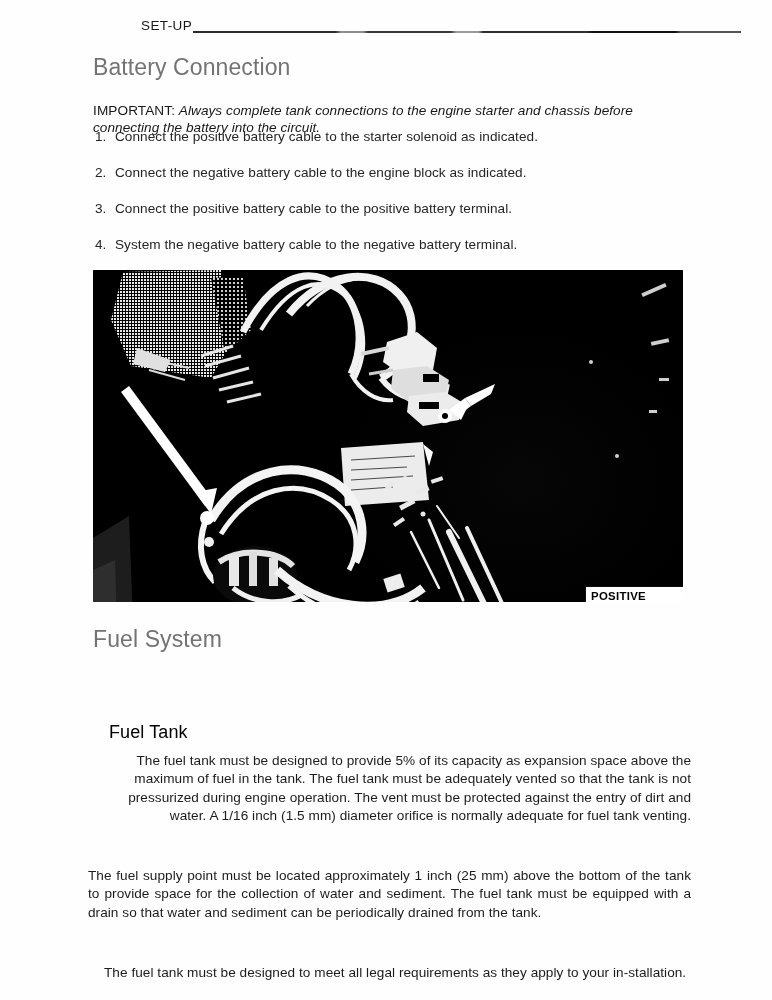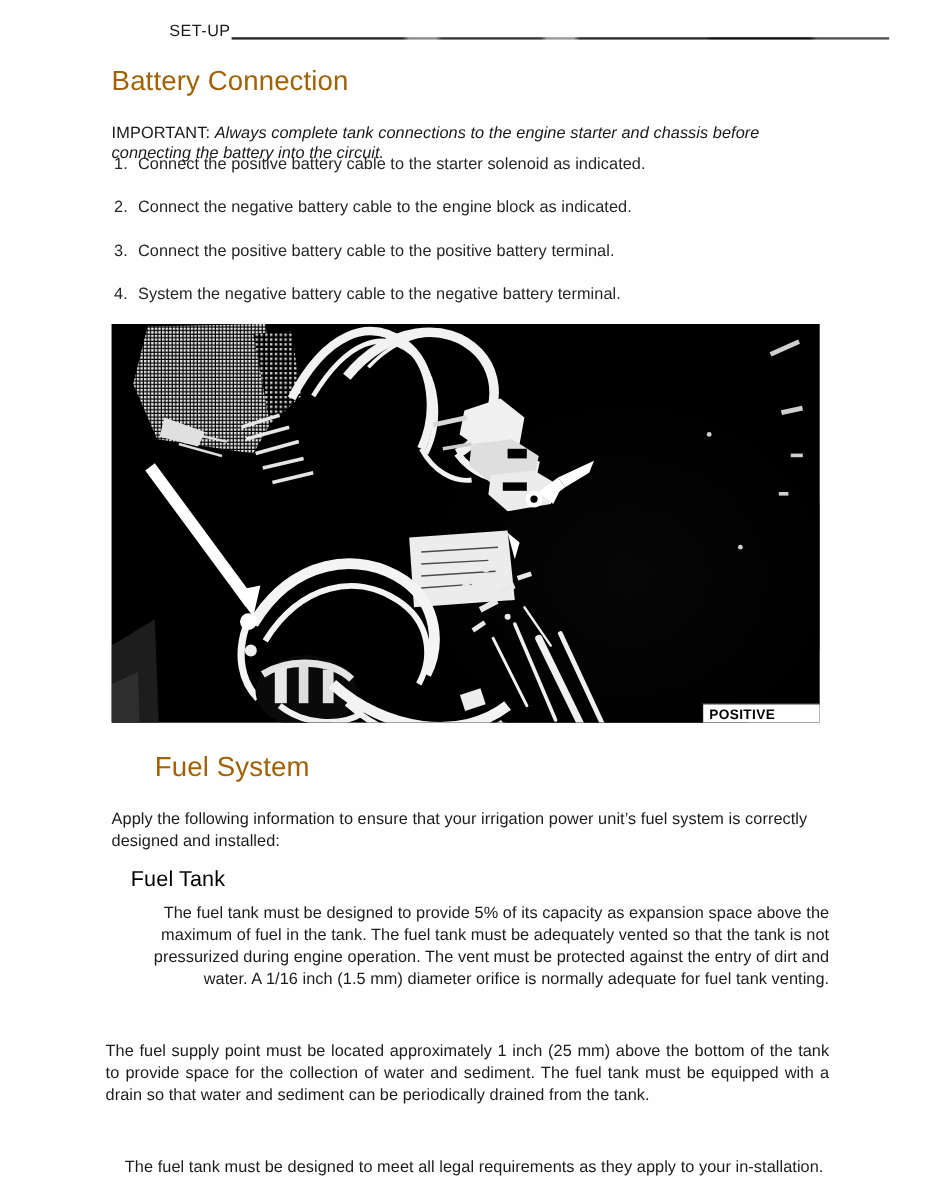--- a/index.html
+++ b/index.html
@@ -56,33 +56,33 @@
         #555 89%, #555 100%);
   }
 
   
   h1.sect-title {
     position: absolute;
     margin: 0;
     font-size: 23px;
     font-weight: normal;
     letter-spacing: 0.1px;
-    color: #a16207;
+    color: #737373;
   }
   h2.sub-title {
     position: absolute;
     margin: 16px;
     font-size: 18px;
     font-weight: normal;
     letter-spacing: 0.1px;
     color: #000000;
   }
 
   #battery-connection-heading { left: 93px; top: 54px; }
-  #fuel-system-heading { left: 93px; top: 626px; margin-left: 36px; }
+  #fuel-system-heading { left: 93px; top: 626px; }
   #fuel-tank-heading { left: 93px; top: 706px; }
 
   
   .important {
     position: absolute;
     left: 93px;
     top: 88px;
     width: 592px;
     font-size: 13.6px;
     line-height: 17.5px;
@@ -333,21 +333,20 @@
 
     <div class="callout" id="callout-positive">POSITIVE
 BATTERY CABLE
 CONNECTION
 POINT</div>
 
   </div>
 
   <h1 class="sect-title" id="fuel-system-heading">Fuel System</h1>
 
-  <p class="para" id="fuel-system-intro">Apply the following information to ensure that your irrigation power unit’s fuel system is correctly designed and installed:</p>
 
   <h2 class="sub-title" id="fuel-tank-heading">Fuel Tank</h2>
 
   <p class="para" id="fuel-tank-p1">The fuel tank must be designed to provide 5% of its capacity as expansion space above the maximum of fuel in the tank. The fuel tank must be adequately vented so that the tank is not pressurized during engine operation. The vent must be protected against the entry of dirt and water. A 1/16 inch (1.5 mm) diameter orifice is normally adequate for fuel tank venting.</p>
 
   <p class="para" id="fuel-tank-p2">The fuel supply point must be located approximately 1 inch (25 mm) above the bottom of the tank to provide space for the collection of water and sediment. The fuel tank must be equipped with a drain so that water and sediment can be periodically drained from the tank.</p>
 
   <p class="para" id="fuel-tank-p3">The fuel tank must be designed to meet all legal requirements as they apply to your in-stallation.</p>
 
 </div>

